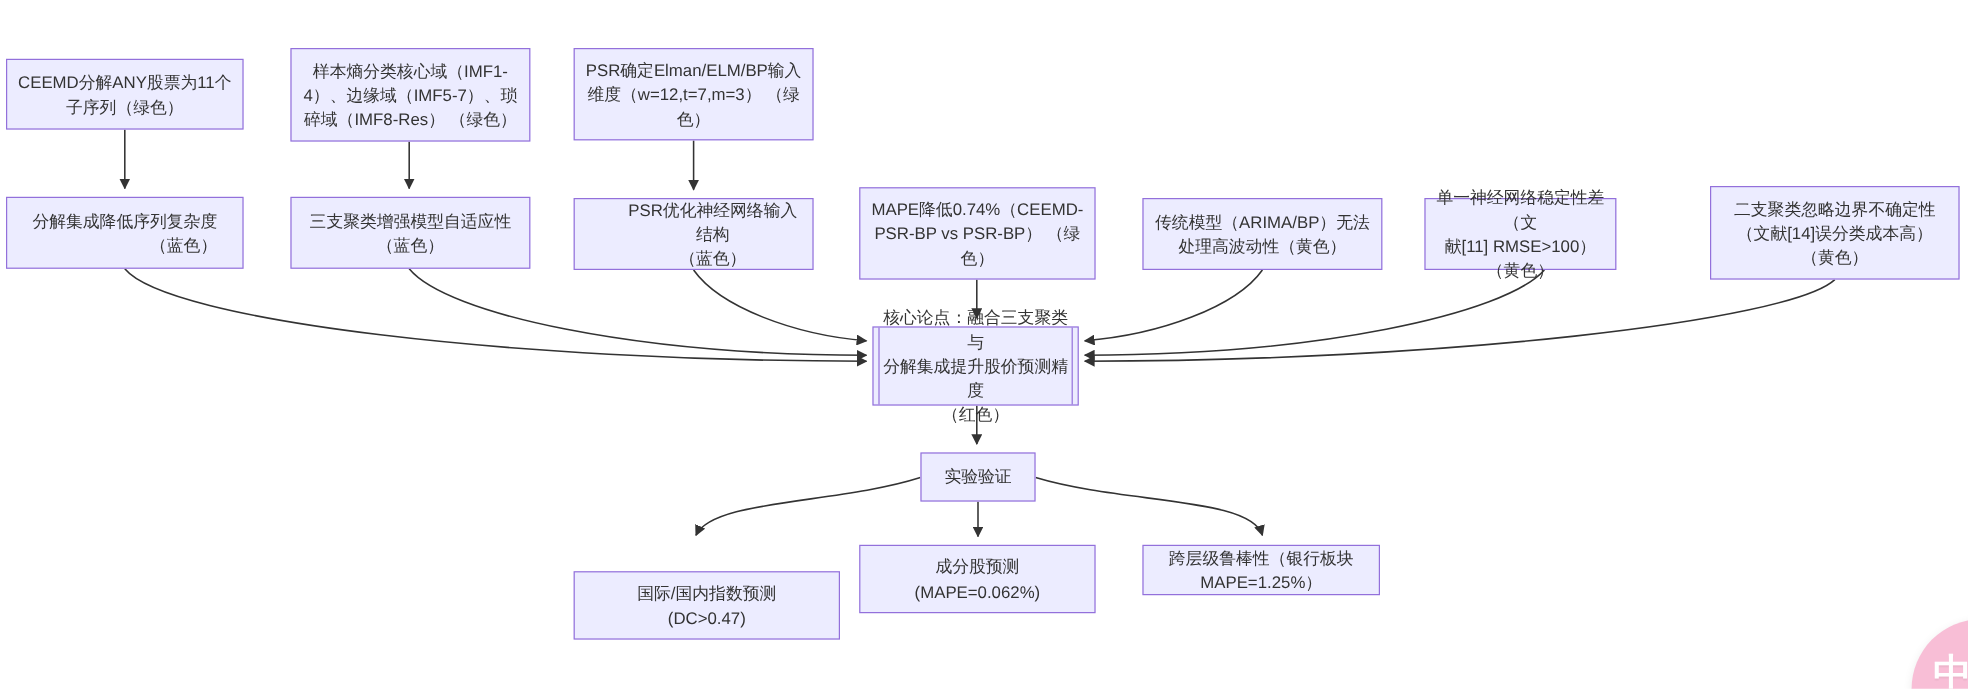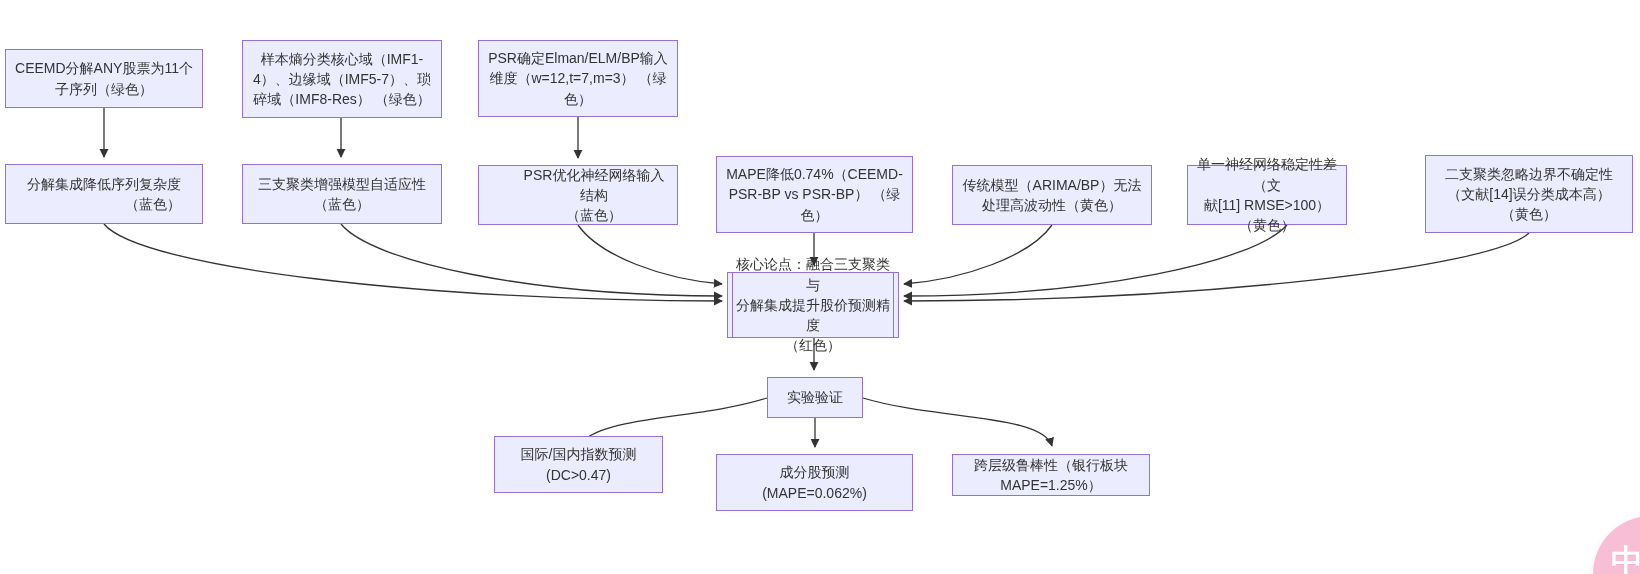--- a/index.html
+++ b/index.html
@@ -125,21 +125,21 @@
   <div class="node" style="left:1425px;top:155px;width:208px;height:78px;">二支聚类忽略边界不确定性
 （文献[14]误分类成本高）
 （黄色）</div>
 
   <div class="node subroutine" style="left:727px;top:272px;width:172px;height:66px;">核心论点：融合三支聚类与
 分解集成提升股价预测精度
 （红色）</div>
 
   <div class="node" style="left:767px;top:377px;width:96px;height:41px;">实验验证</div>
 
-  <div class="node" style="left:478px;top:436px;width:169px;height:57px;margin-left:16px;">国际/国内指数预测
+  <div class="node" style="left:478px;top:476px;width:222px;height:57px;">国际/国内指数预测
 (DC&gt;0.47)</div>
 
   <div class="node" style="left:716px;top:454px;width:197px;height:57px;">成分股预测
 (MAPE=0.062%)</div>
 
   <div class="node" style="left:952px;top:454px;width:198px;height:42px;">跨层级鲁棒性（银行板块
 MAPE=1.25%）</div>
 
   <div class="translate-badge">
     <span class="glyph">中A</span>

